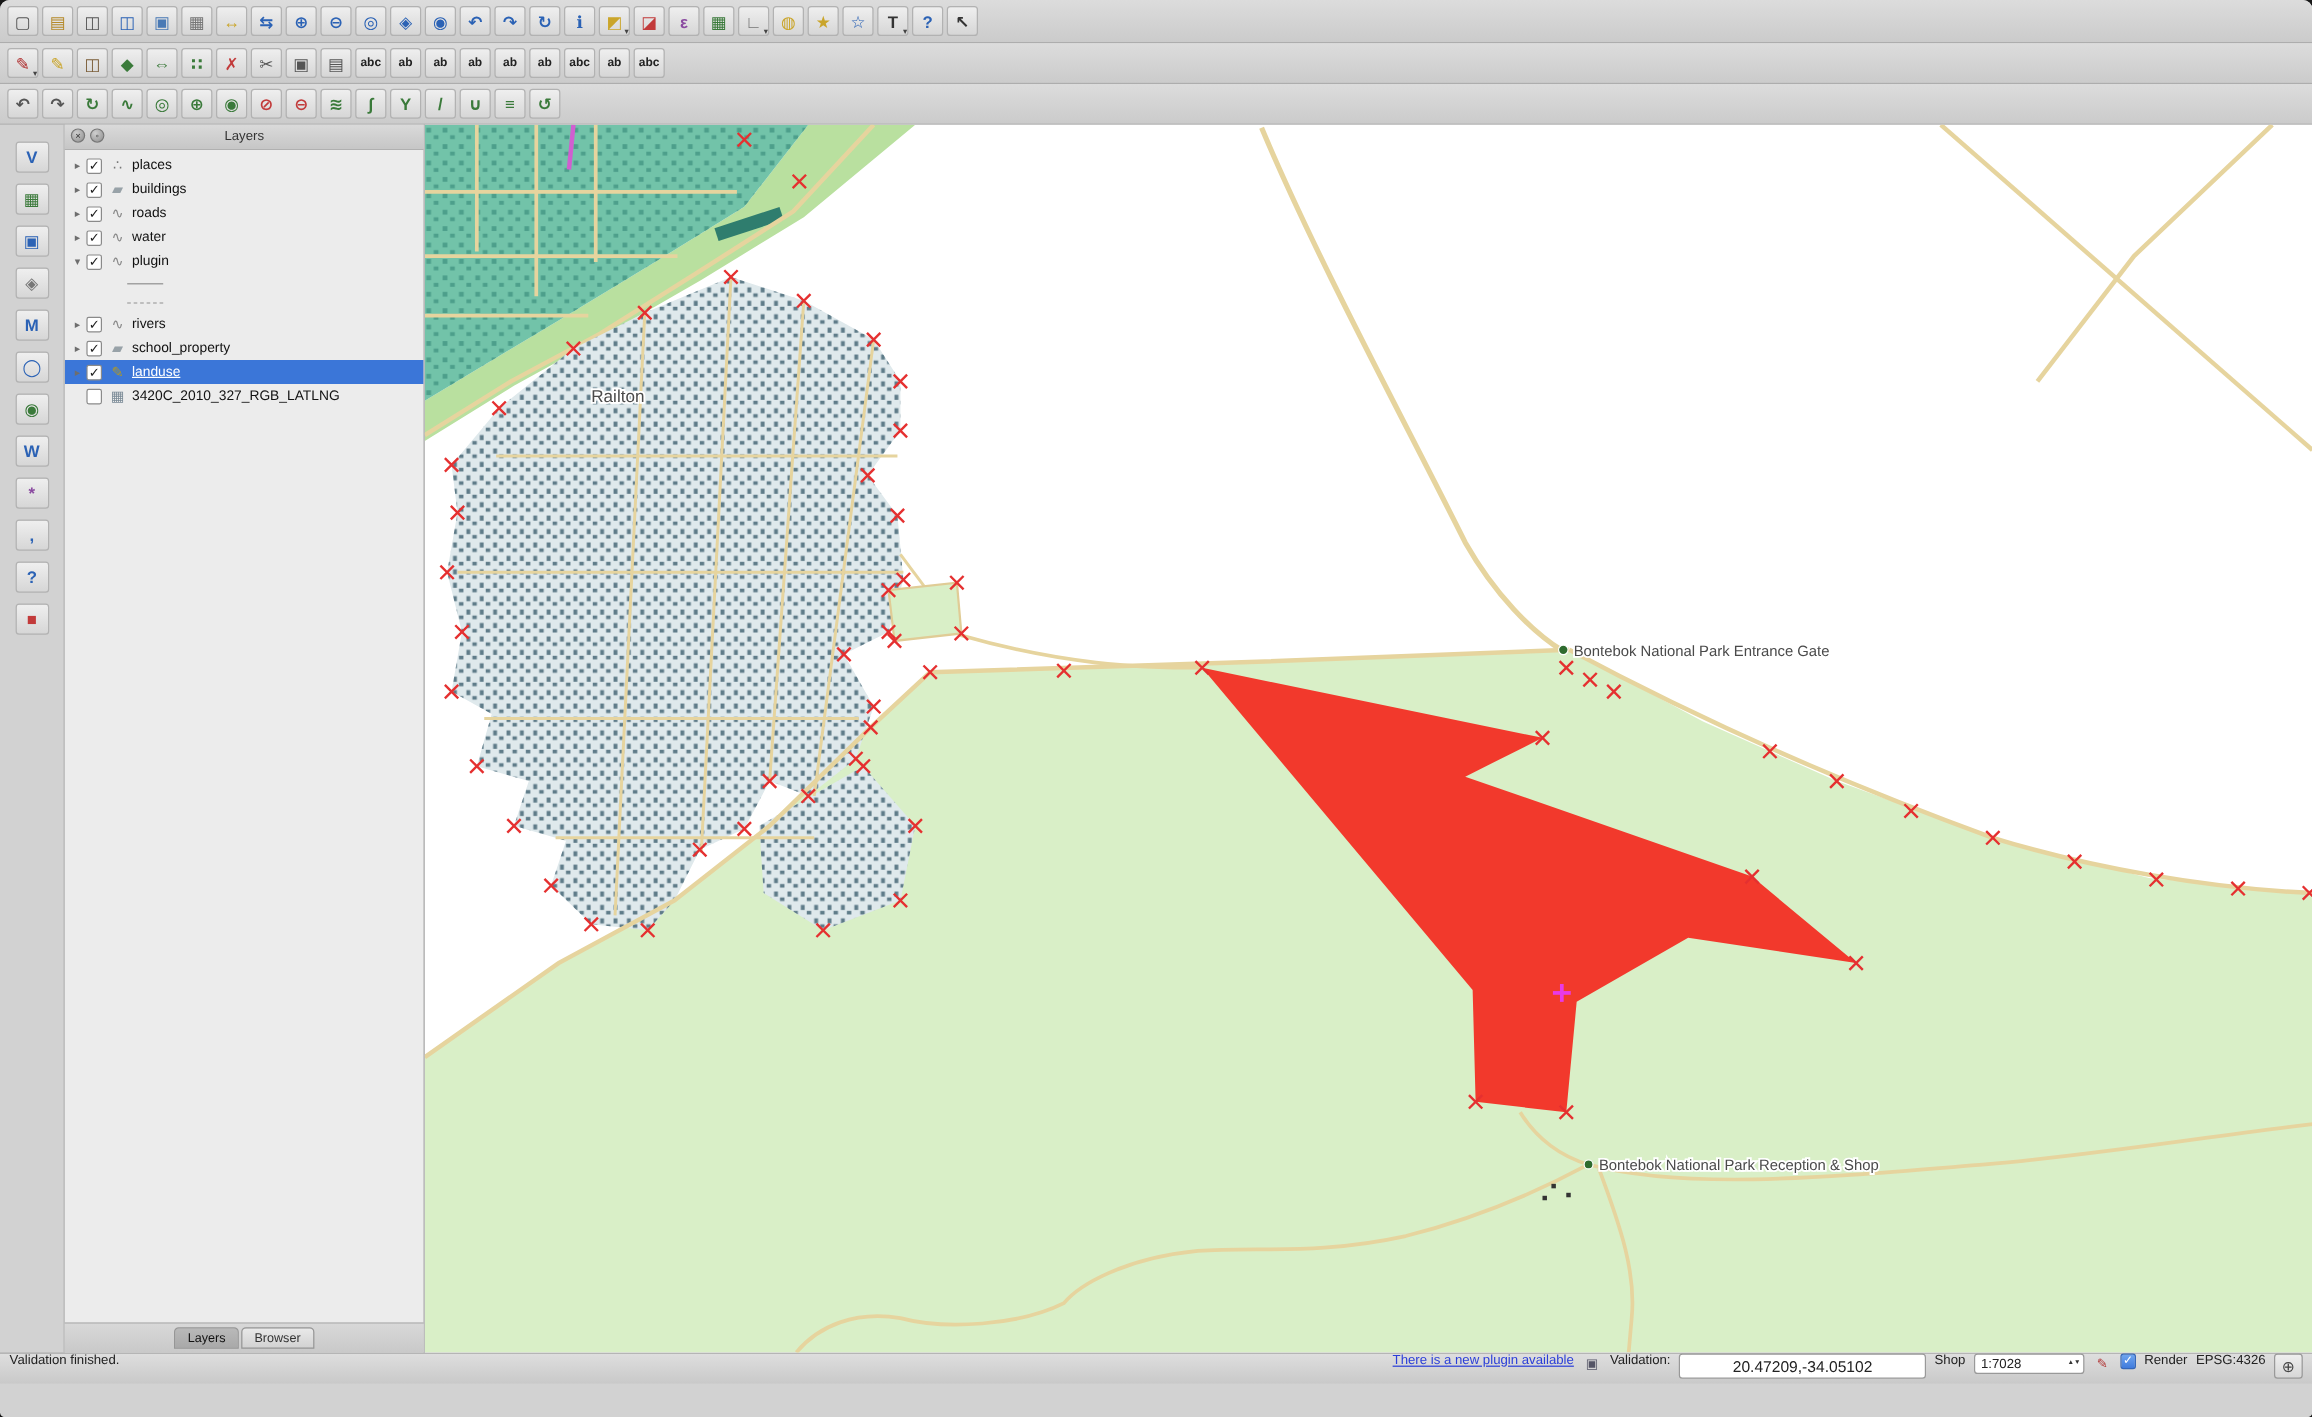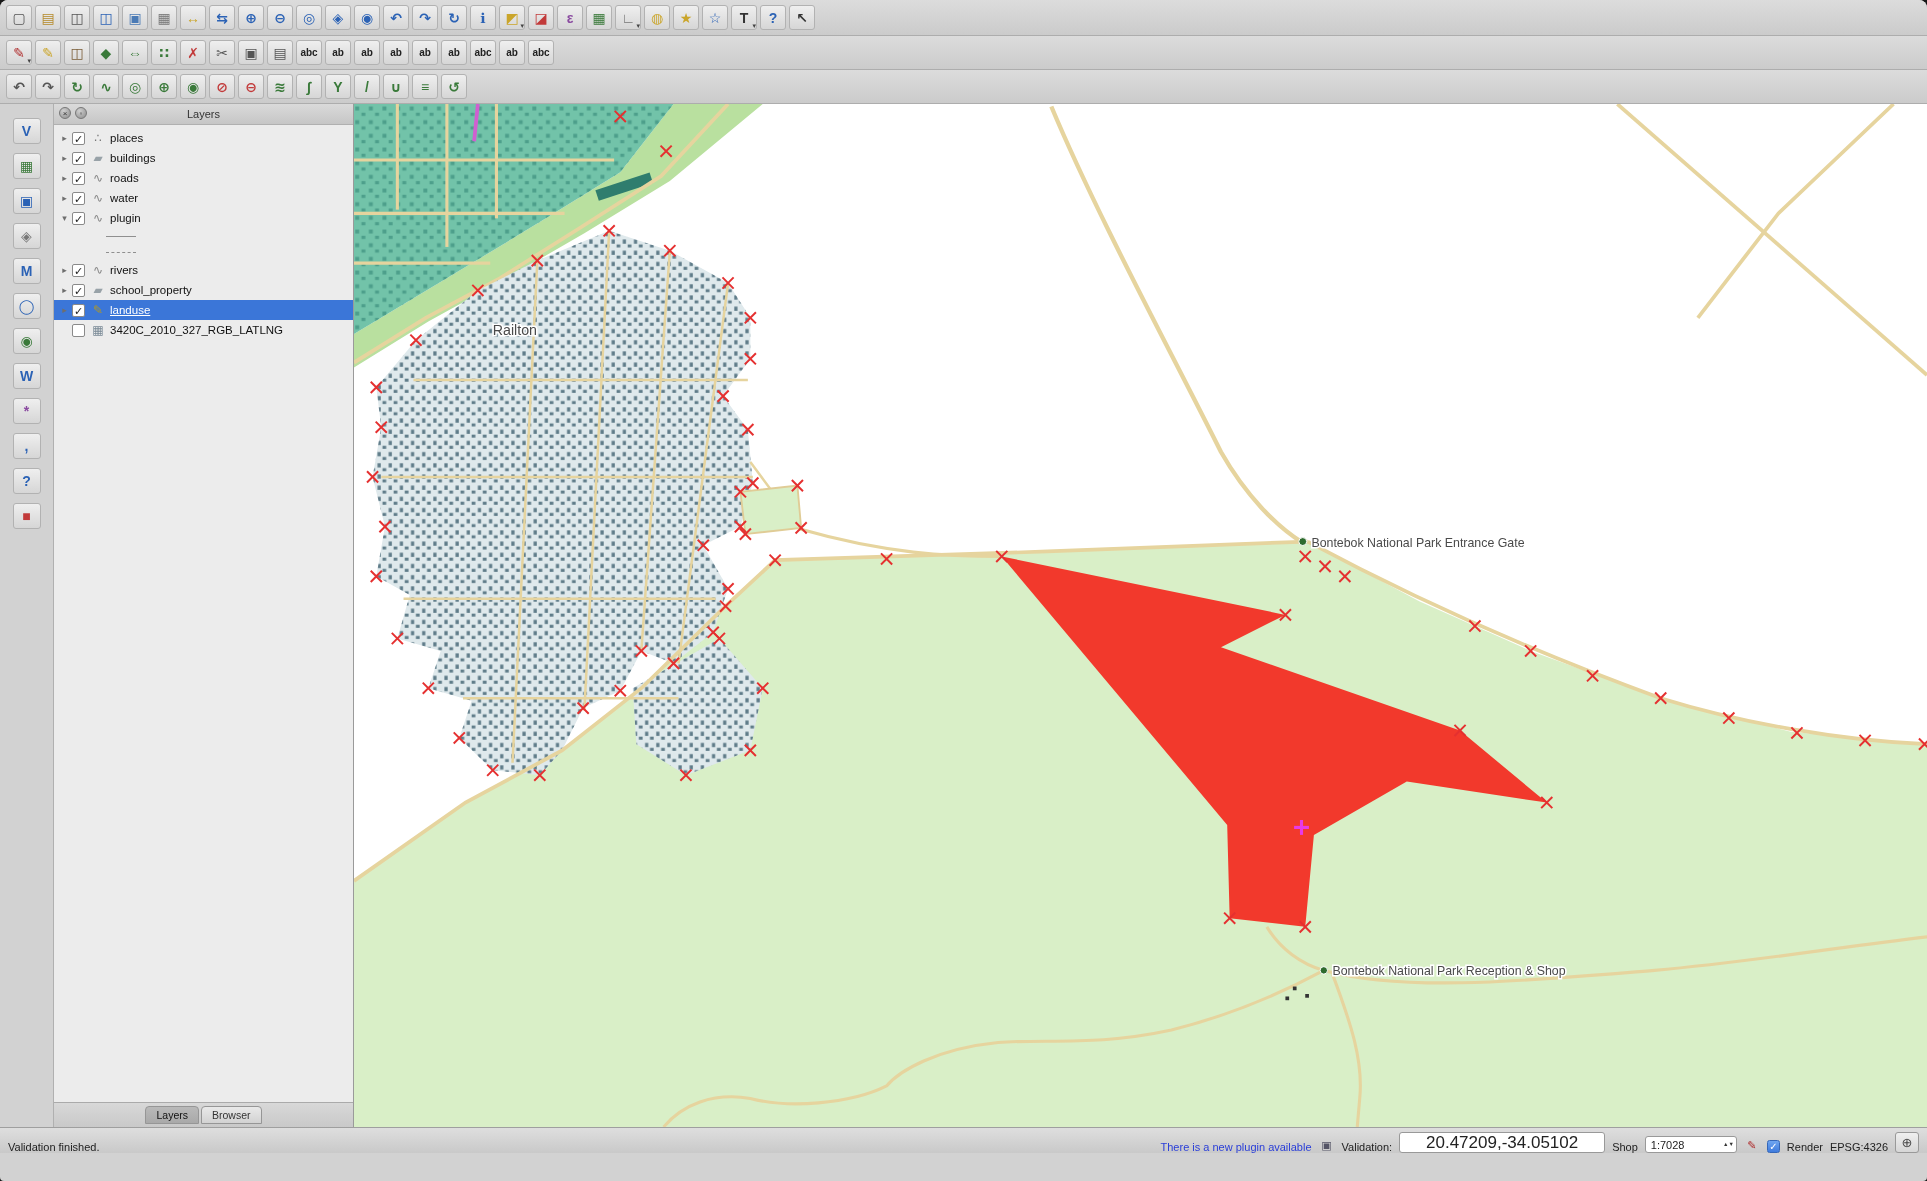--- a/index.html
+++ b/index.html
@@ -44,25 +44,25 @@
   .sw{width:30px;border-top:1.6px solid #8f8f8f;}
   .sw.dashed{border-top-style:dashed;}
   .ptabs{height:24px;background:linear-gradient(#d8d8d8,#c9c9c9);border-top:1px solid #aaa;display:flex;align-items:center;justify-content:center;gap:2px;}
   .ptab{font-size:10.5px;padding:2px 10px;border:1px solid #969696;border-radius:4px 4px 0 0;background:linear-gradient(#e9e9e9,#d2d2d2);color:#333;}
   .ptab.active{background:linear-gradient(#b9b9b9,#a9a9a9);color:#111;}
   
   .mapwrap{flex:1;background:#fff;position:relative;}
   svg#map{width:100%;height:100%;display:block;}
   .maplabel{font-family:"Liberation Sans","DejaVu Sans",sans-serif;paint-order:stroke;stroke:#ffffff;stroke-width:2.5px;fill:#4a4a4a;}
   
-  .status{height:26px;background:linear-gradient(#dedede,#c9c9c9);border-top:1px solid #9f9f9f;display:flex;align-items:flex-end;font-size:11px;color:#222;padding:0 8px;gap:7px;box-sizing:border-box;}
+  .status{height:26px;background:linear-gradient(#dedede,#c9c9c9);border-top:1px solid #9f9f9f;display:flex;align-items:flex-start;font-size:11px;color:#222;padding:0 8px;gap:7px;box-sizing:border-box;}
   .stext{color:#222;}
-  .slink{color:#2a3ed8;margin-left:auto;}
+  .slink{color:#2a3ed8;text-decoration:underline;margin-left:auto;}
   .sicon{width:16px;height:16px;display:flex;align-items:center;justify-content:center;font-size:11px;color:#556;}
-  .sinput{width:200px;height:17px;background:#fff;border:1px solid #999;border-radius:3px;font-size:17px;text-align:center;color:#222;font-family:inherit;}
+  .sinput{width:200px;height:17px;background:#fff;border:1px solid #999;border-radius:3px;font-size:13px;text-align:center;color:#222;font-family:inherit;}
   .combo{width:92px;height:17px;background:#fff;border:1px solid #999;border-radius:3px;display:flex;align-items:center;padding-left:5px;box-sizing:border-box;}
   .combo .val{flex:1;font-size:11px;}
   .steppers{display:flex;flex-direction:column;font-size:5.5px;line-height:5px;color:#333;padding-right:2px;}
   .cb2{width:13px;height:13px;border-radius:2.5px;background:linear-gradient(#6fa5ef,#3f7bdd);border:1px solid #3567b8;color:#fff;font-size:10px;line-height:12px;text-align:center;box-sizing:border-box;}
   .crsbtn{width:22px;height:19px;border:1px solid #999;border-radius:3px;background:linear-gradient(#efefef,#d6d6d6);display:flex;align-items:center;justify-content:center;font-size:13px;color:#444;}
 </style>
 </head>
 <body>
 
 <div class="window">

